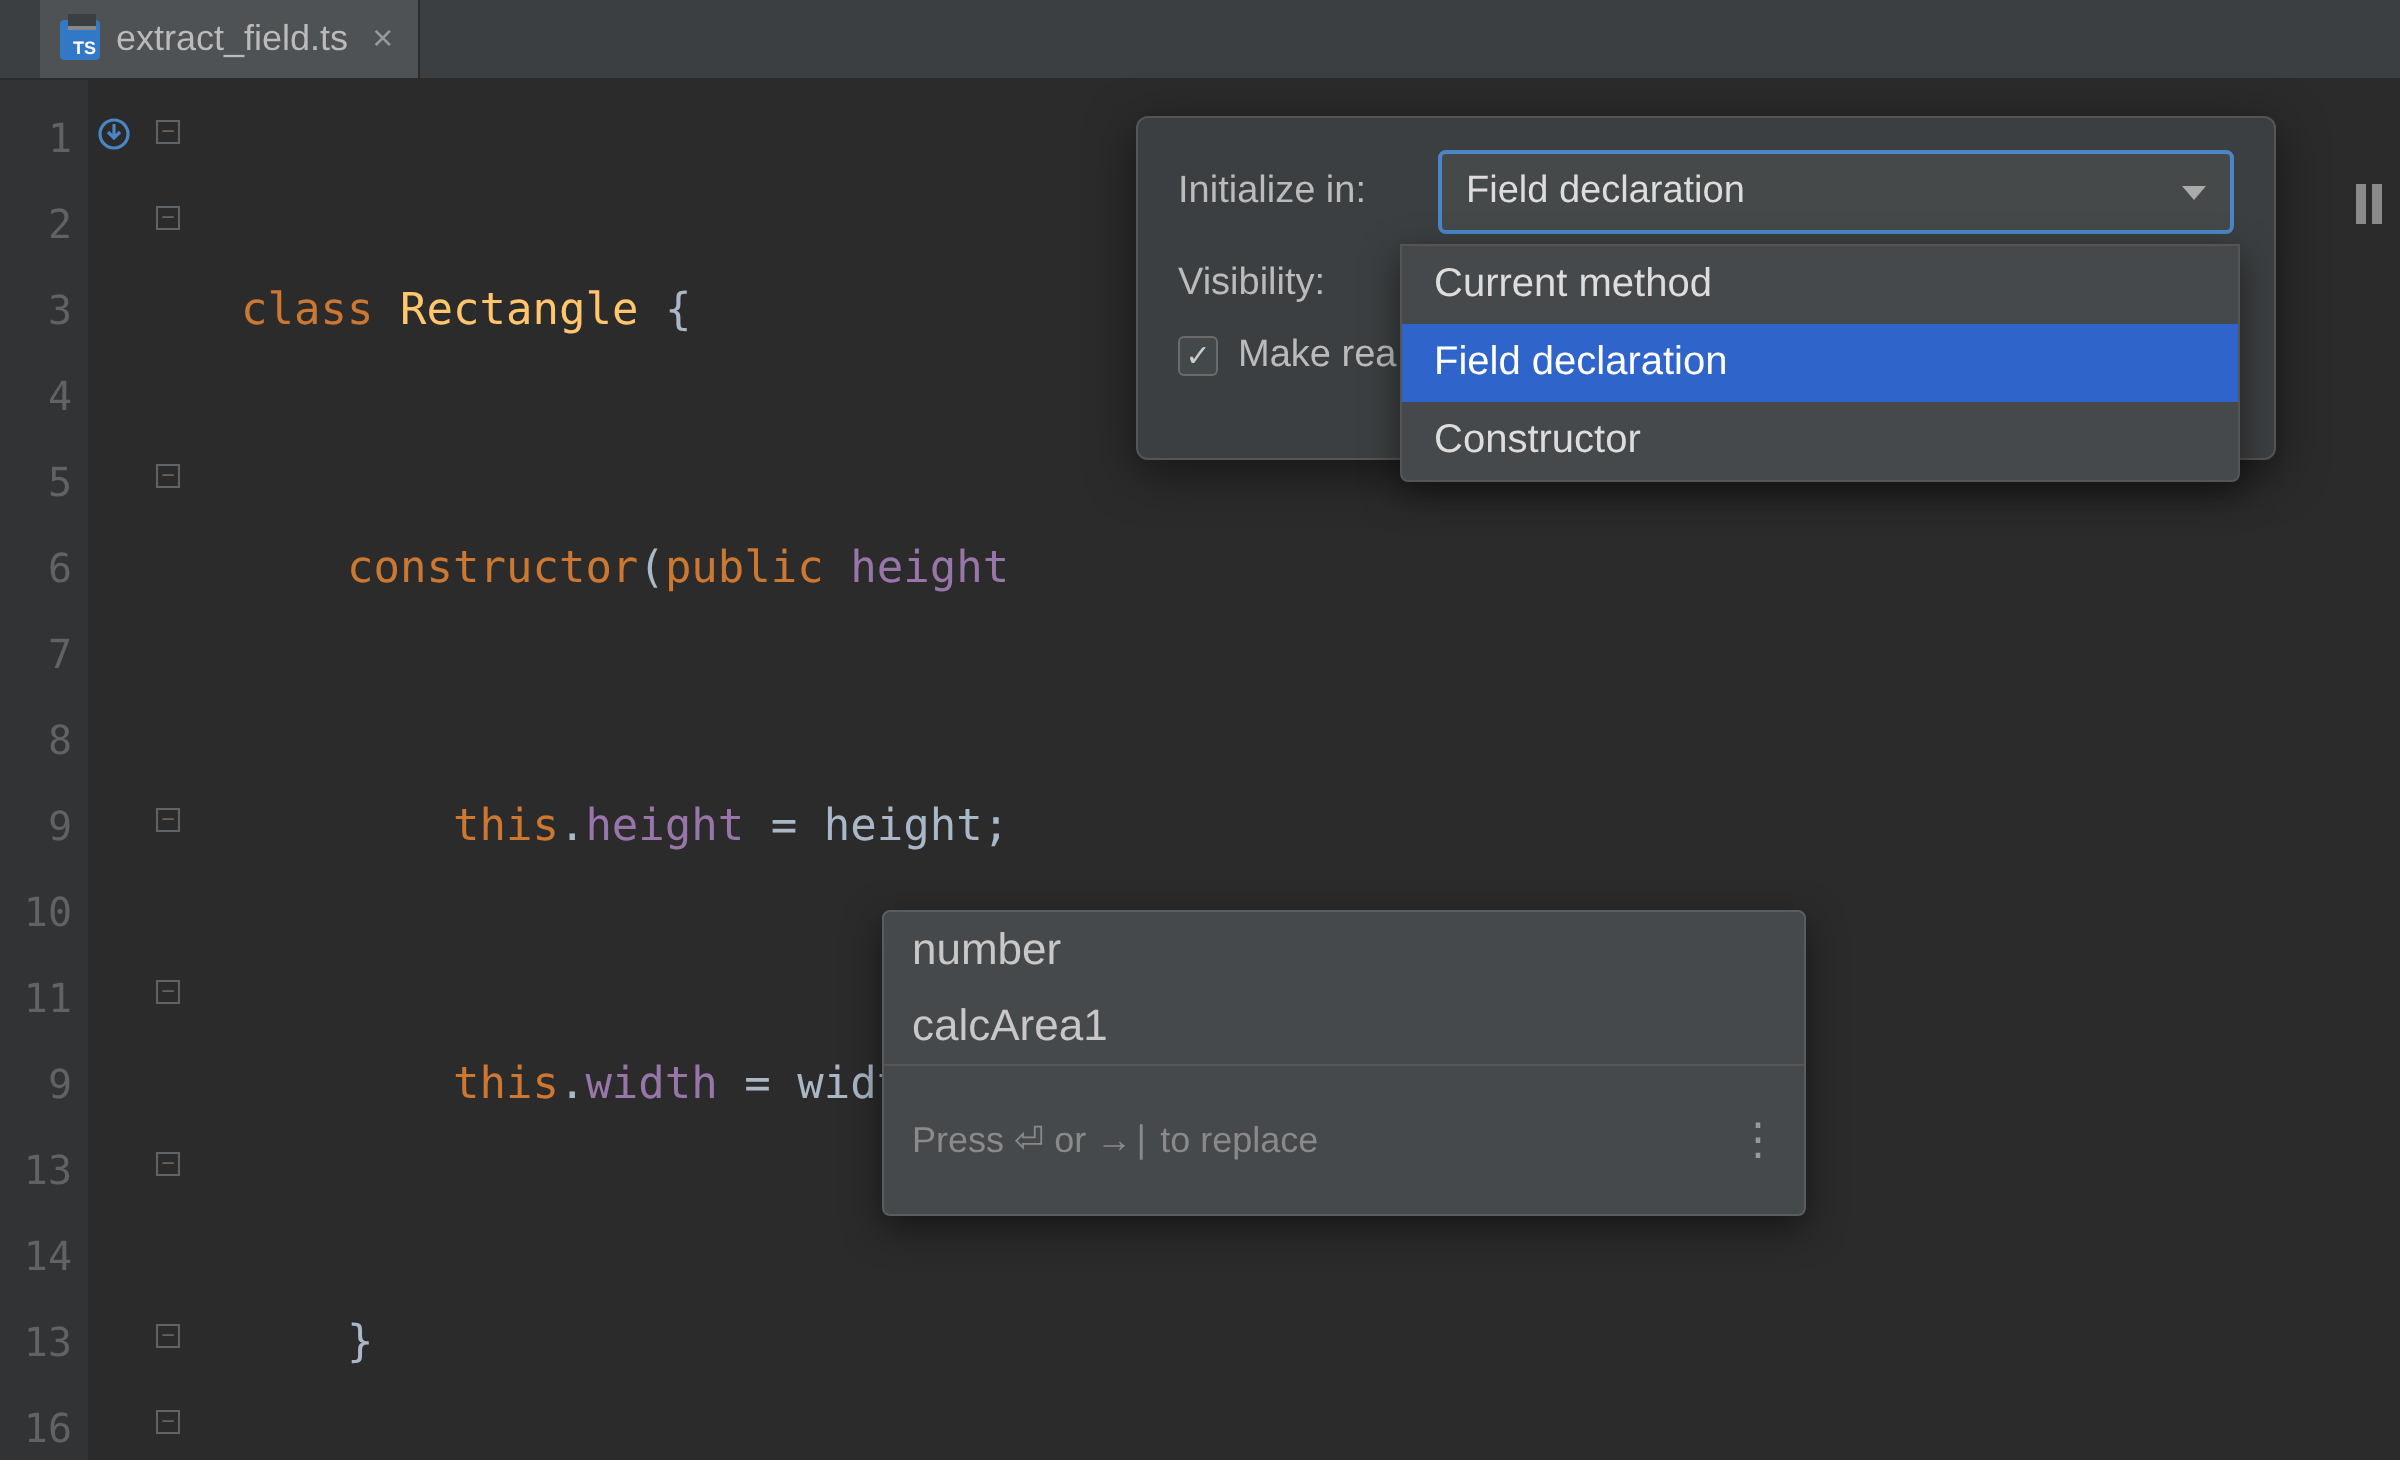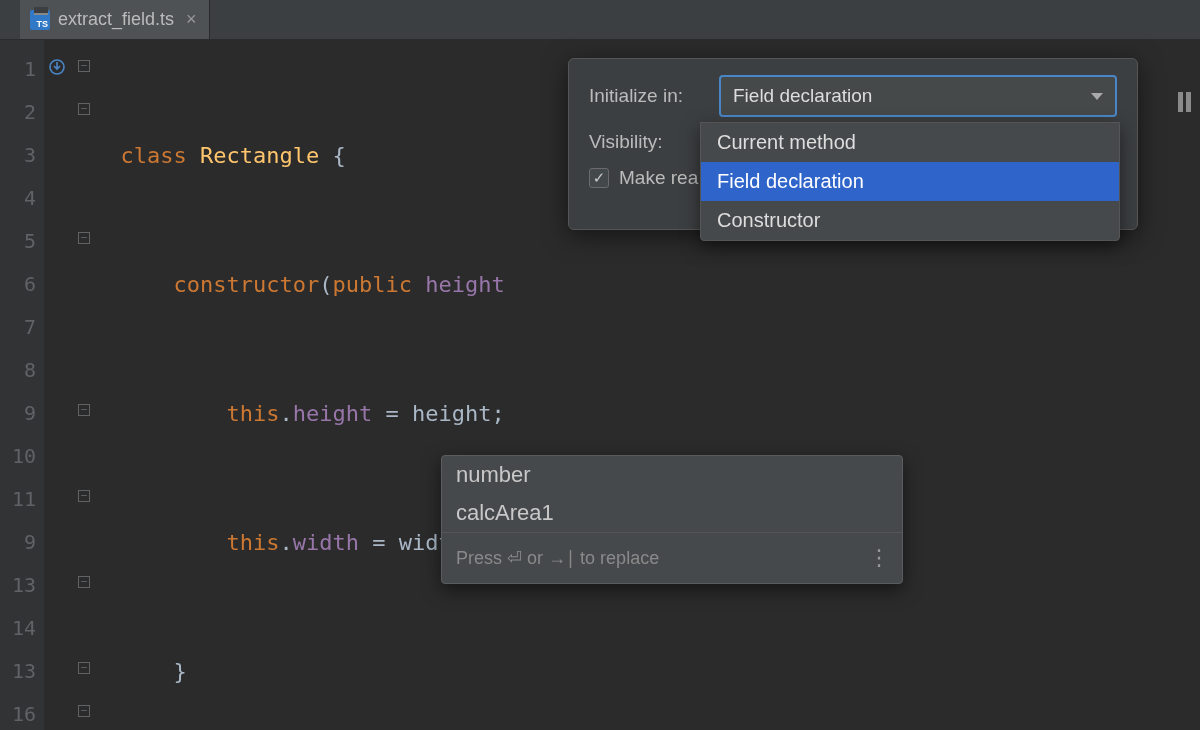--- a/index.html
+++ b/index.html
@@ -227,21 +227,21 @@
     font-family: -apple-system, sans-serif;
     font-size: 22px;
     z-index: 5;
     margin-left: 15px;
   }
   .comp-item {
     padding: 6px 14px;
     color: #c8c8c8;
   }
   .comp-footer {
-    padding: 12px 14px;
+    padding: 24px 14px;
     color: #8a8a8a;
     font-size: 18px;
     border-top: 1px solid #555;
     display: flex;
     justify-content: space-between;
     align-items: center;
   }
   .comp-footer .dots {
     color: #999;
     font-size: 22px;

